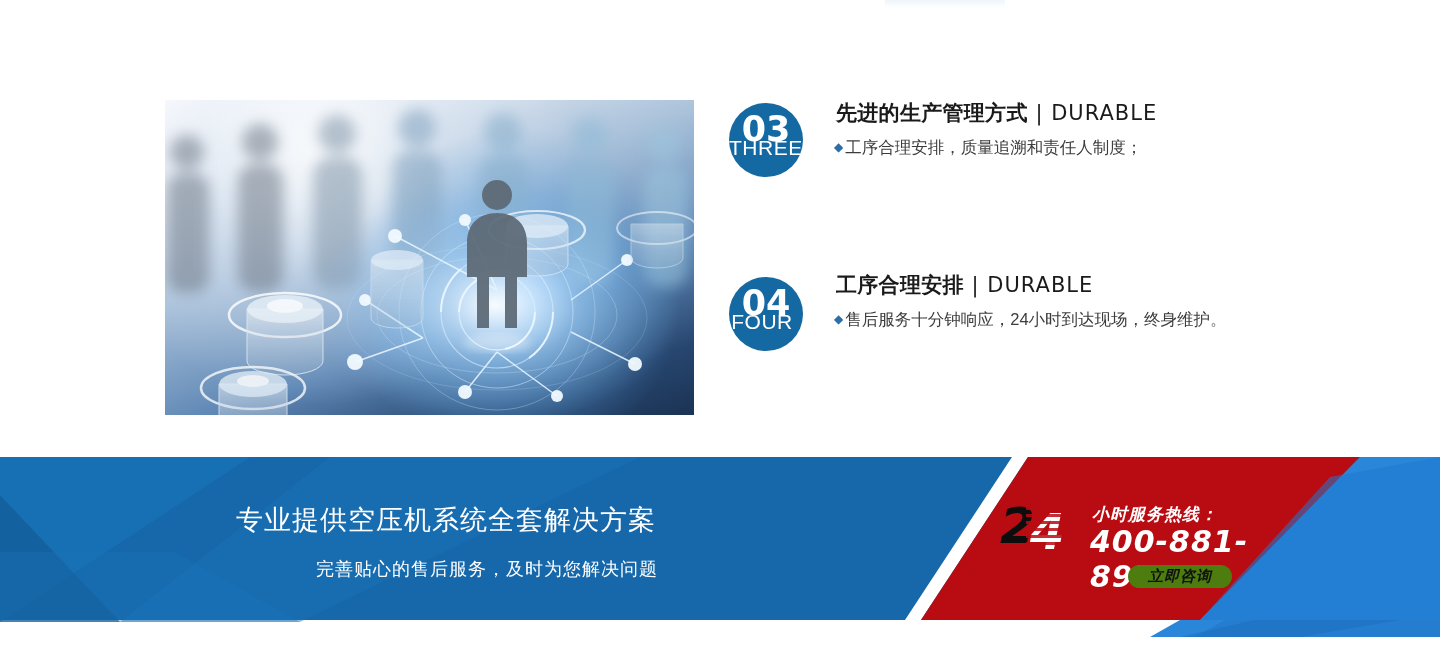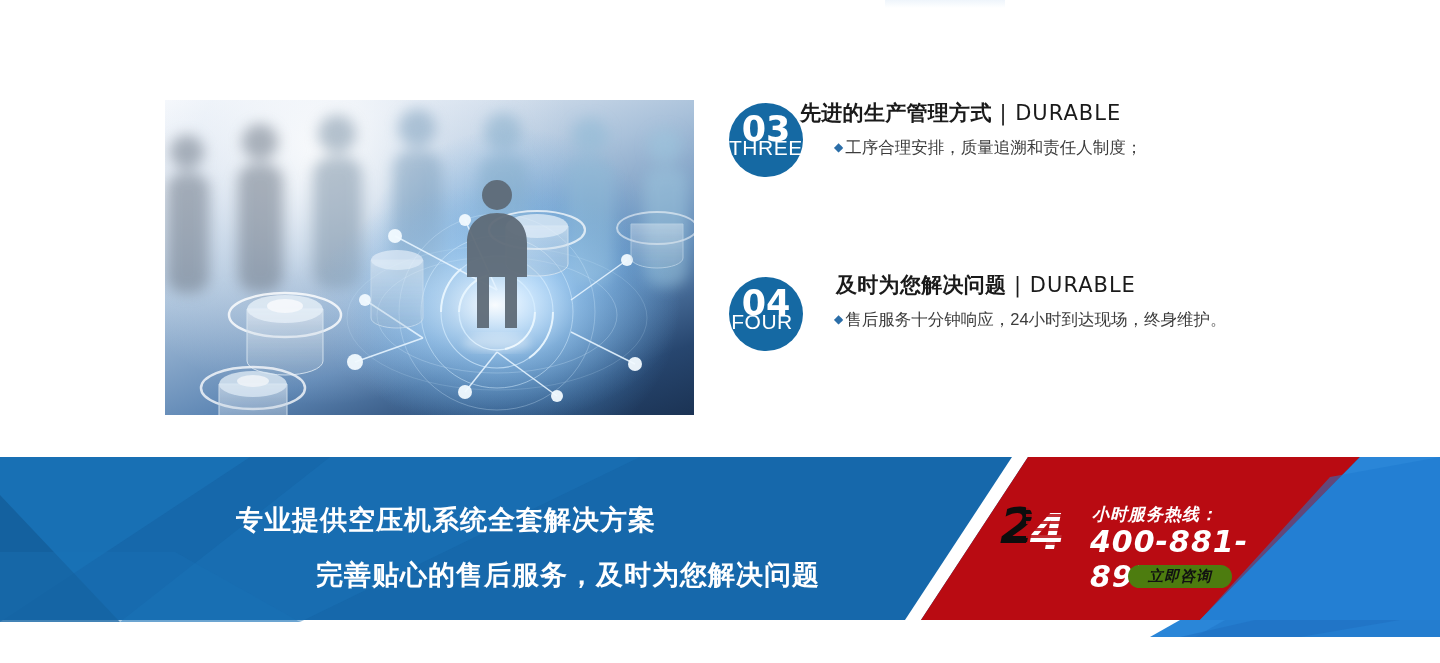--- a/index.html
+++ b/index.html
@@ -49,27 +49,27 @@
   }
   .f-title .en{ font-weight:400; letter-spacing:1px; }
   .f-lines{ position:absolute; font-size:16.5px; color:#3c3c3c; line-height:28px; }
   .f-lines p{ position:relative; }
   .bullet{ color:#2b6ea8; font-size:12px; margin-right:2px; vertical-align:2px; }
 
   
   .banner{ position:absolute; left:0; top:457px; width:1440px; height:180px; }
   .banner svg{ position:absolute; inset:0; }
 
-  .slogan{ position:absolute; left:0; top:457px; width:1440px; height:180px; pointer-events:none;font-weight:bold; }
+  .slogan{ position:absolute; left:0; top:457px; width:1440px; height:180px; pointer-events:none; }
   .slogan .l1{
     position:absolute; left:236px; top:45px; font-size:27px; color:#ffffff;
     letter-spacing:1px; font-family:"DejaVu Sans",sans-serif;
   }
   .slogan .l2{
-    position:absolute; left:316px; top:100px; font-size:27px; color:#ffffff;
+    position:absolute; left:316px; top:100px; font-size:18px; color:#ffffff;
     letter-spacing:1px; font-family:"DejaVu Sans",sans-serif;
   }
 
   .hotline{ position:absolute; left:1000px; top:495px; width:300px; height:120px; }
   .h24{ position:absolute; left:0; top:6px; width:88px; height:54px; }
   .h24 .d2{
     position:absolute; left:0; top:0; font-size:50px; font-weight:bold; font-style:italic;
     color:#0d0d0d; font-family:"DejaVu Sans",sans-serif; line-height:50px;
   }
   .h24 .d4{
@@ -226,35 +226,35 @@
       </g>
       <ellipse cx="332" cy="243" rx="34" ry="9" fill="#ffffff" opacity=".35" filter="url(#blurA)"></ellipse>
     </svg>
   </div>
 
   <div class="feature" style="left:0;top:0;">
     <div class="badge" style="left:729px;top:103px;">
       <div class="num">03</div>
       <div class="word">THREE</div>
     </div>
-    <div class="f-title" style="left:800px;top:99px;text-align:center;">
+    <div class="f-title" style="left:836px;top:99px;text-align:center;">
       <span>先进的生产管理方式</span><span class="en"> | </span><span class="en">DURABLE</span>
     </div>
     <div class="f-lines" style="left:834px;top:133px;width:400px;">
       <p><span class="bullet">◆</span><span>工序合理安排，质量追溯和责任人制度；</span></p>
     </div>
   </div>
 
   <div class="feature" style="left:0;top:0;">
     <div class="badge" style="left:729px;top:277px;">
       <div class="num">04</div>
       <div class="word">FOUR</div>
     </div>
     <div class="f-title" style="left:836px;top:271px;">
-      <span>及时为您解决问题</span><span class="en"> | </span><span class="en">DURABLE</span>
+      <span>工序合理安排</span><span class="en"> | </span><span class="en">DURABLE</span>
     </div>
     <div class="f-lines" style="left:834px;top:305px;width:402px;">
       <p><span class="bullet">◆</span><span>售后服务十分钟响应，24小时到达现场，终身维护。</span></p>
     </div>
   </div>
 
   <div class="banner">
     <svg viewBox="0 0 1440 180" width="1440" height="180" preserveAspectRatio="none">
 
       <rect x="0" y="0" width="1440" height="163" fill="#1668ab"></rect>

